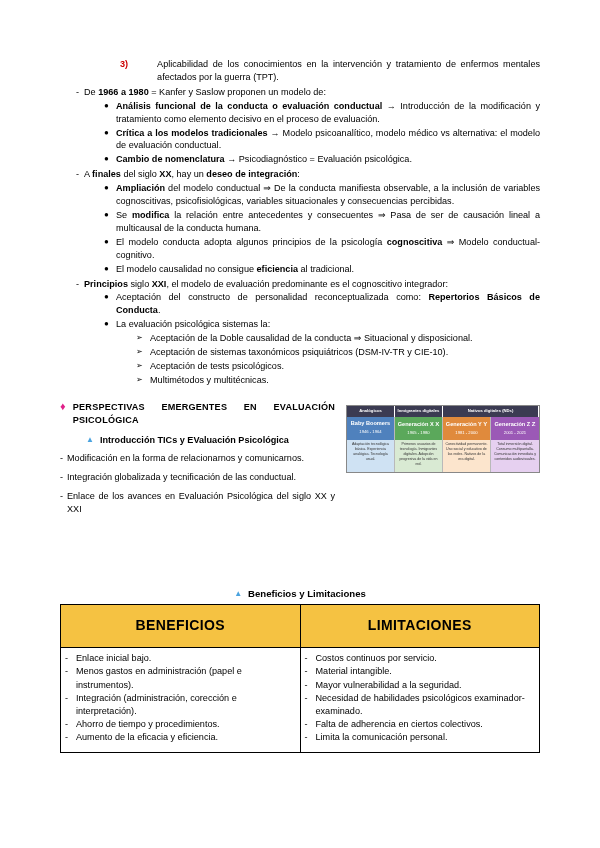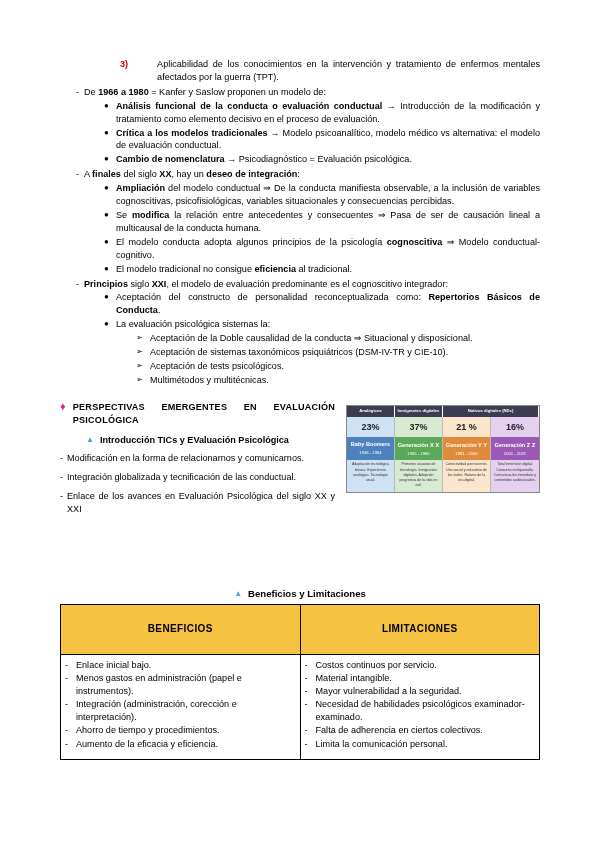--- a/index.html
+++ b/index.html
@@ -215,23 +215,23 @@
   .bentitle .tri { color: #4aa3df; margin-right: 6px; font-size: 8px; }
   table.benefits {
     width: 100%;
     border-collapse: collapse;
     margin-top: 4px;
     table-layout: fixed;
   }
   table.benefits th {
     background: #f5c242;
     border: 1px solid #000;
-    font-size: 10px;
-    font-weight: bold;
-    padding: 17px 2px;
+    font-size: 14px;
+    font-weight: bold;
+    padding: 11px 2px;
     text-align: center;
     letter-spacing: 0.4px;
   }
   table.benefits td {
     border: 1px solid #000;
     vertical-align: top;
     padding: 4px 4px 8px 4px;
   }
   table.benefits ul {
     margin: 0;
@@ -285,21 +285,21 @@
     <div class="bullet-row">
       <span class="bul">●</span>
       <span class="body"><span>Se </span><b>modifica</b><span> la relación entre antecedentes y consecuentes ⇒ Pasa de ser de causación lineal a multicausal de la conducta humana.</span></span>
     </div>
     <div class="bullet-row">
       <span class="bul">●</span>
       <span class="body"><span>El modelo conducta adopta algunos principios de la psicología </span><b>cognoscitiva</b><span> ⇒ Modelo conductual-cognitivo.</span></span>
     </div>
     <div class="bullet-row">
       <span class="bul">●</span>
-      <span class="body"><span>El modelo tradicional no consigue </span><b>eficiencia</b><span> al tradicional.</span></span>
+      <span class="body"><span>El modelo causalidad no consigue </span><b>eficiencia</b><span> al tradicional.</span></span>
     </div>
 
     <div class="dash-row">
       <span class="dash">-</span>
       <span class="body"><b>Principios</b><span> siglo </span><b>XXI</b><span>, el modelo de evaluación predominante es el cognoscitivo integrador:</span></span>
     </div>
     <div class="bullet-row">
       <span class="bul">●</span>
       <span class="body"><span>Aceptación del constructo de personalidad reconceptualizada como: </span><b>Repertorios Básicos de Conducta</b><span>.</span></span>
     </div>
@@ -346,26 +346,20 @@
           <span class="dash">-</span>
           <span class="body">Enlace de los avances en Evaluación Psicológica del siglo XX y XXI</span>
         </div>
       </div>
 
       <div class="fig">
         <div class="fig-row fig-head">
           <div class="fig-cell">Analógicos</div>
           <div class="fig-cell">Inmigrantes digitales</div>
           <div class="fig-cell" style="flex:1 1 50%">Nativos digitales (NDs)</div>
-        </div>
-        <div class="fig-row fig-pct">
-          <div class="fig-cell c1">23%</div>
-          <div class="fig-cell c2">37%</div>
-          <div class="fig-cell c3">21 %</div>
-          <div class="fig-cell c4">16%</div>
         </div>
         <div class="fig-row fig-name">
           <div class="fig-cell n1">
             <span>Baby Boomers</span>
             <span class="yrs">1946 - 1964</span>
           </div>
           <div class="fig-cell n2">
             <span>Generación X</span>
             <span class="badge">X</span>
             <span class="yrs">1965 - 1980</span>

